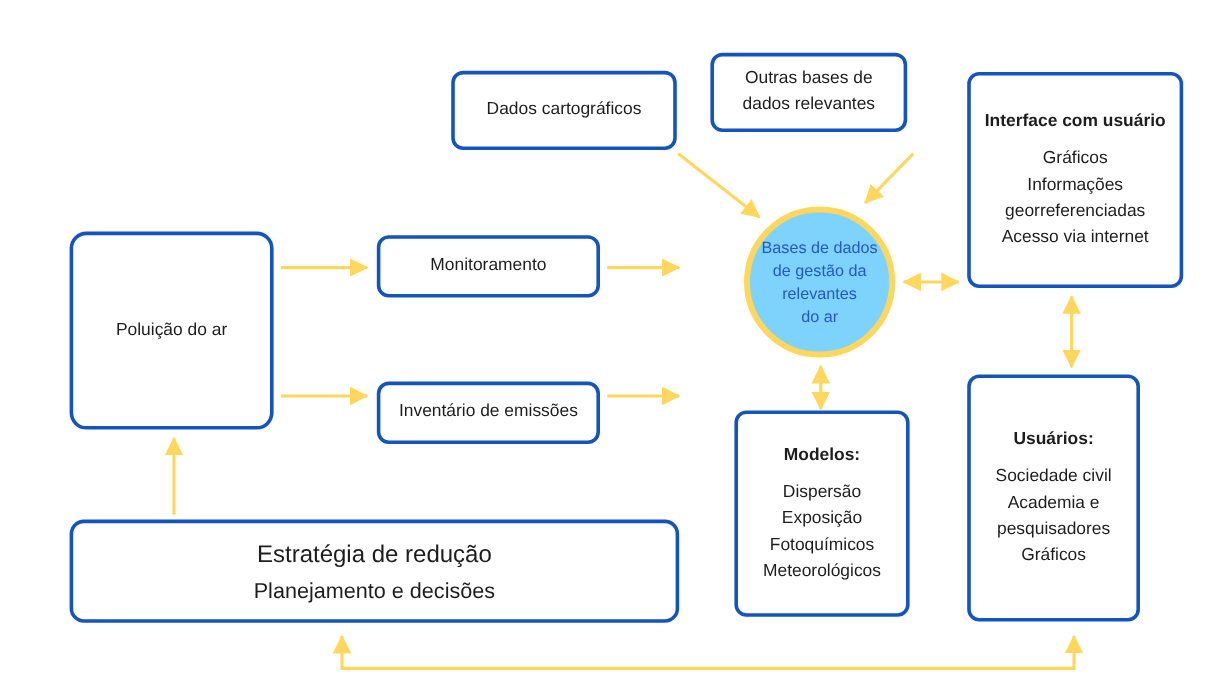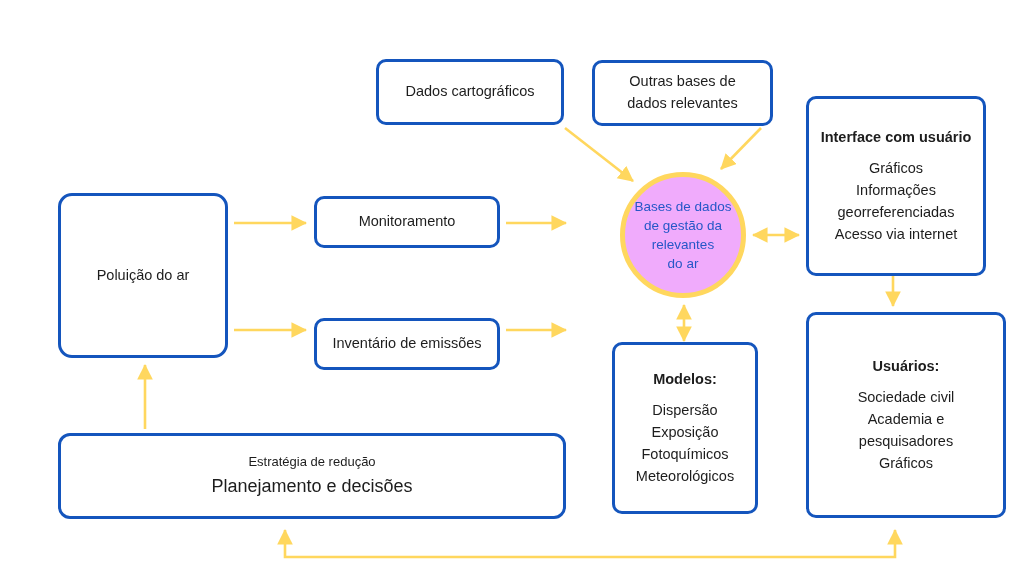--- a/index.html
+++ b/index.html
@@ -31,42 +31,42 @@
     padding:4px 8px;
   }
   .node .ttl{font-weight:bold;margin-bottom:10px;font-size:14.5px;}
   .node .ln{font-size:14.5px;}
 
   
   #n-poluicao{left:58px;top:193px;width:170px;height:165px;border-radius:14px;}
   #n-monitoramento{left:314px;top:196px;width:186px;height:52px;}
   #n-inventario{left:314px;top:318px;width:186px;height:52px;}
   #n-estrategia{left:58px;top:433px;width:508px;height:86px;border-radius:12px;}
-  #n-estrategia .main{font-size:13px;}
+  #n-estrategia .main{font-size:20px;}
   #n-estrategia .sub{font-size:18px;margin-top:2px;}
 
   
   #n-cartograficos{left:376px;top:59px;width:188px;height:66px;}
-  #n-outras{left:592px;top:60px;width:181px;height:66px;}
+  #n-outras{left:592px;top:44px;width:164px;height:66px;}
 
   
-  #n-interface{left:806px;top:60px;width:180px;height:180px;margin-top:36px;}
-  #n-usuarios{left:806px;top:312px;width:200px;height:206px;}
+  #n-interface{left:806px;top:60px;width:180px;height:180px;}
+  #n-usuarios{left:806px;top:312px;width:144px;height:206px;}
 
   
   #n-modelos{left:612px;top:342px;width:146px;height:172px;}
 
   
   #n-circle{
     position:absolute;
     left:620px;top:172px;width:126px;height:126px;
     box-sizing:border-box;
     border:5px solid #ffd75e;
     border-radius:50%;
-    background:#f0abfc;
+    background:#7dd3fc;
     display:flex;flex-direction:column;
     align-items:center;justify-content:center;
     text-align:center;
     color:#2557c7;
     font-size:13.5px;
     line-height:1.42;
   }
 </style>
 </head>
 <body>

